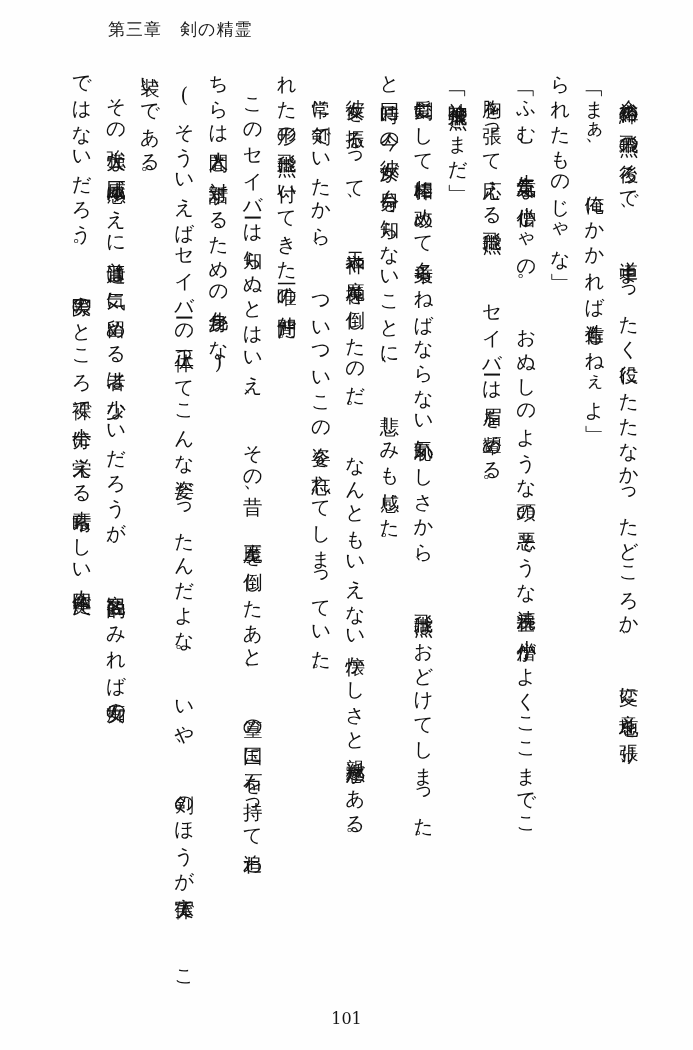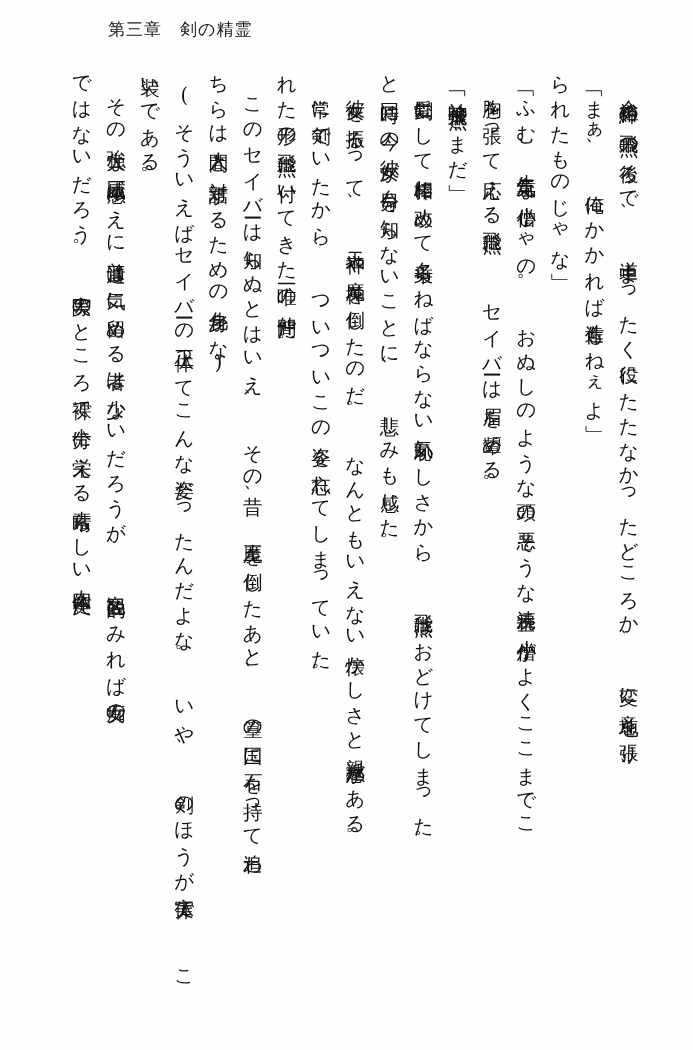--- a/index.html
+++ b/index.html
@@ -106,14 +106,15 @@
       <div class="col">と同時に今の彼女が自分を知らないことに、　悲しみも感じた。</div>
       <div class="col indent">愛剣にして相棒に改めて名乗らねばならない気恥かしさから、　飛燕はおどけてしまった。</div>
       <div class="col indent">「神喰飛燕さまだ」</div>
       <div class="col indent">胸を張って応える飛燕に、　セイバーは眉を顰める。</div>
       <div class="col indent">「ふむ、生意気な小僧じゃの。　おぬしのような頭の悪そうな洟垂れ小僧がよくここまでこ</div>
       <div class="col">られたものじゃな」</div>
       <div class="col indent">「まぁ、　俺にかかれば造作もねぇよ」</div>
       <div class="col indent">余裕綽々の飛燕の後ろで、　道中まったく役にたたなかったどころか、　変に意地を張り、</div>
     </div>
 
+  <div class="page-number">101</div>
 
 </div>
 
 </body></html>

